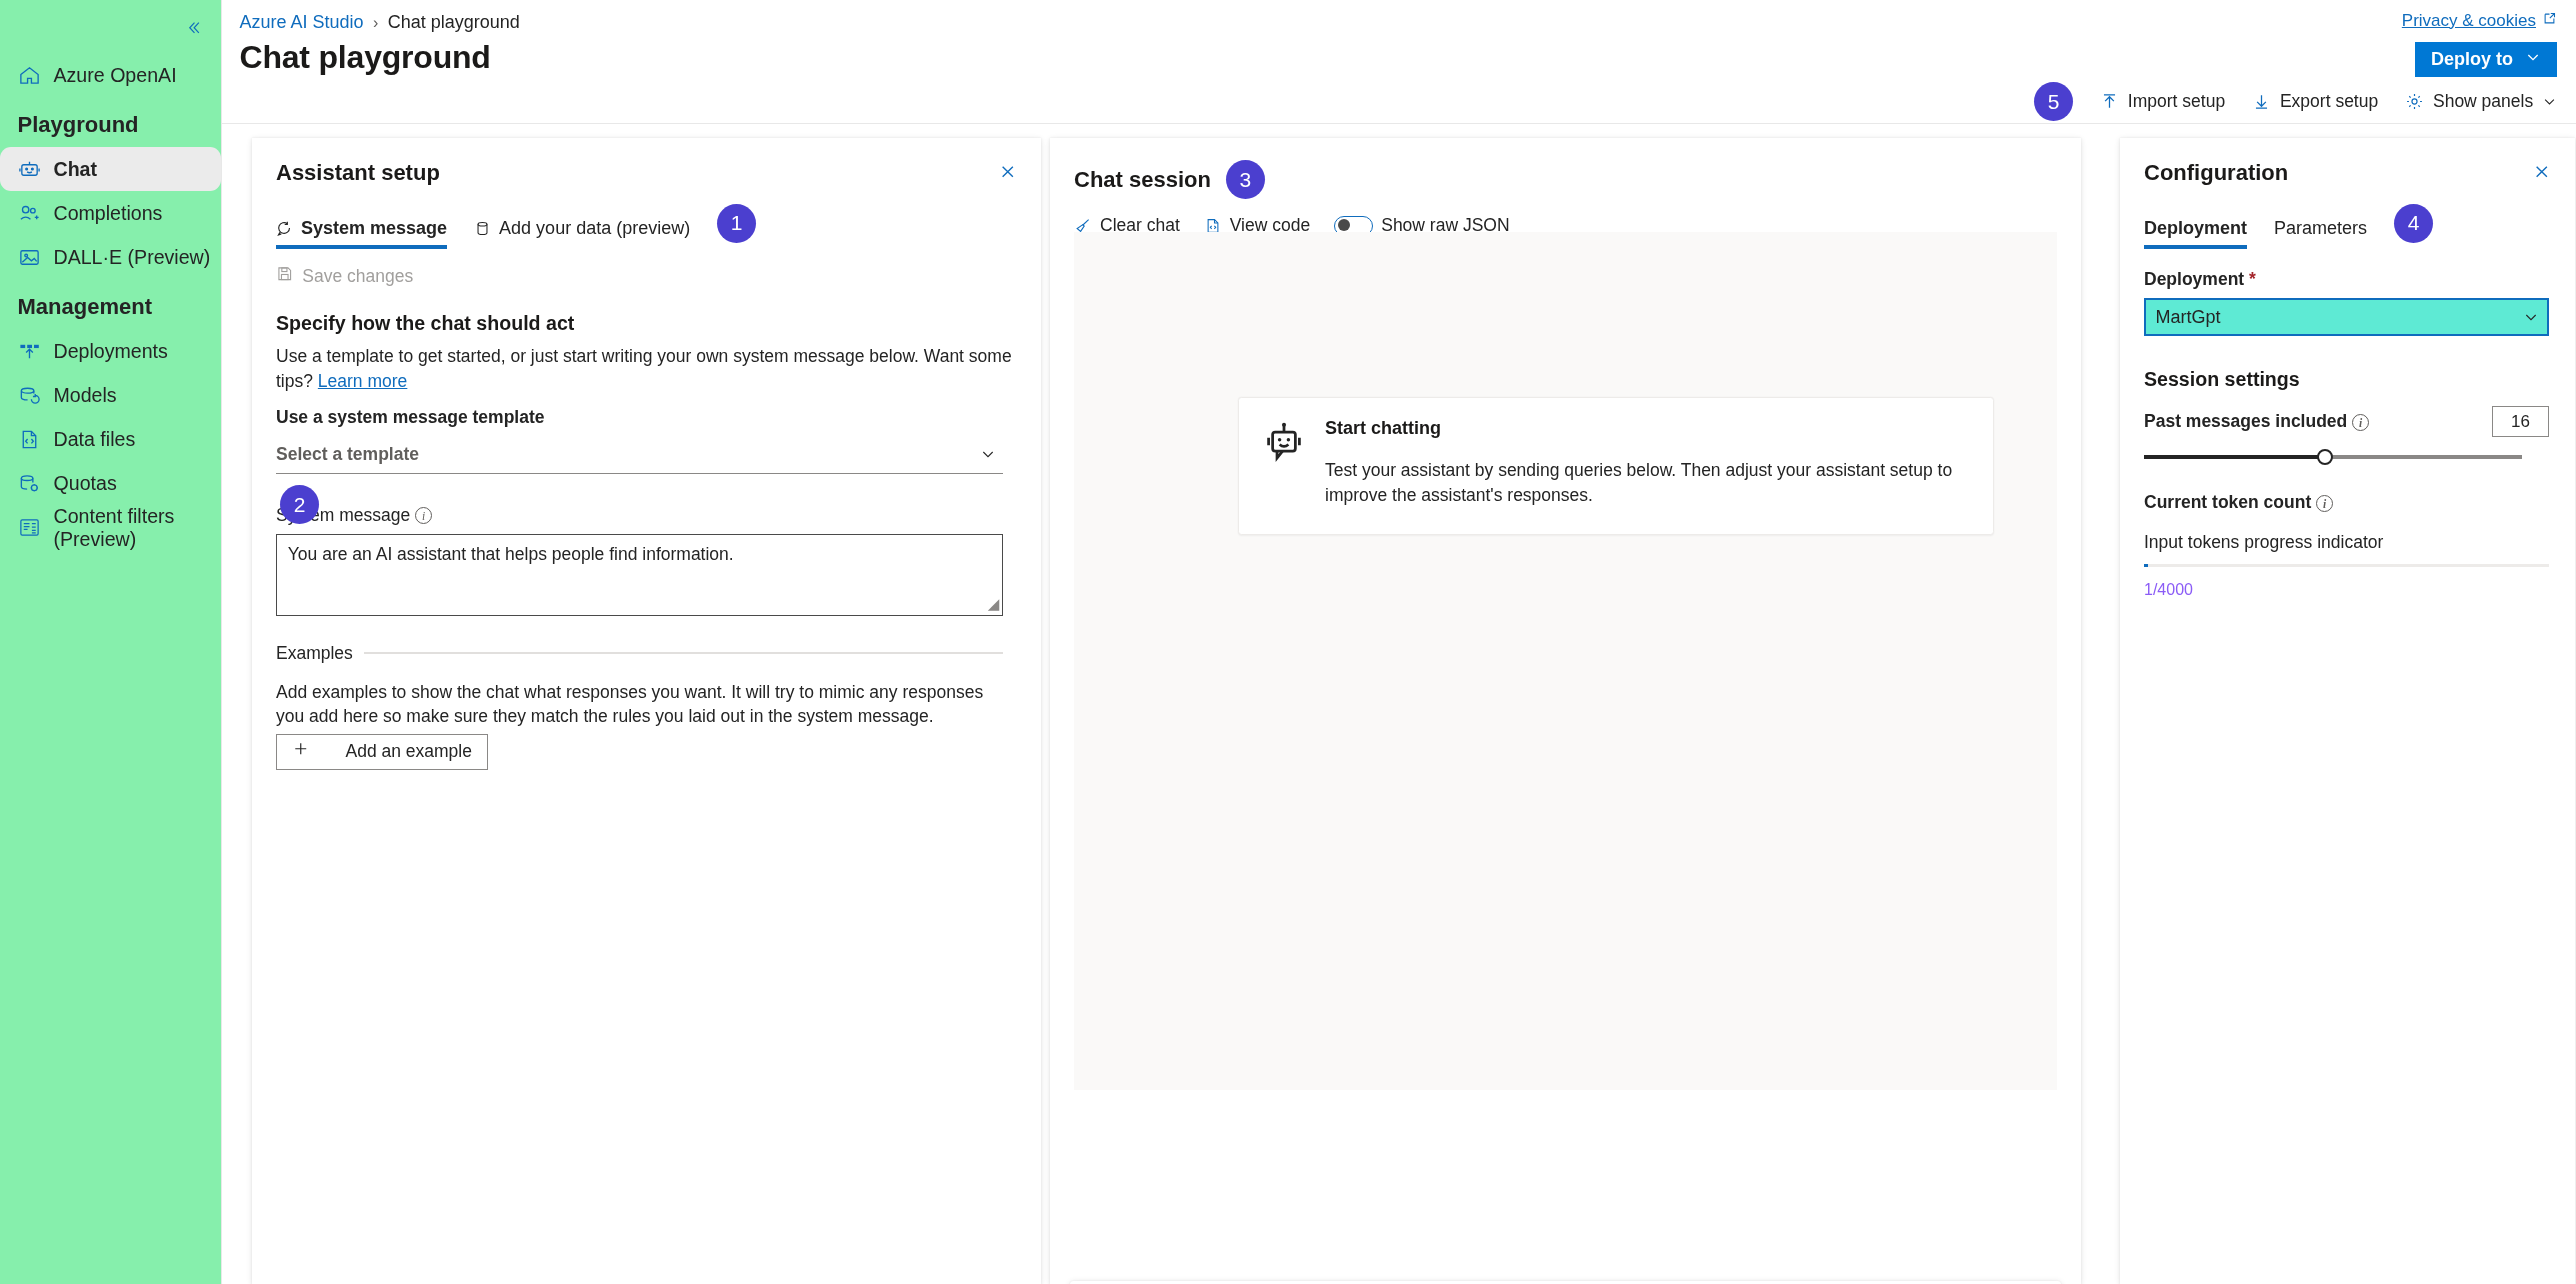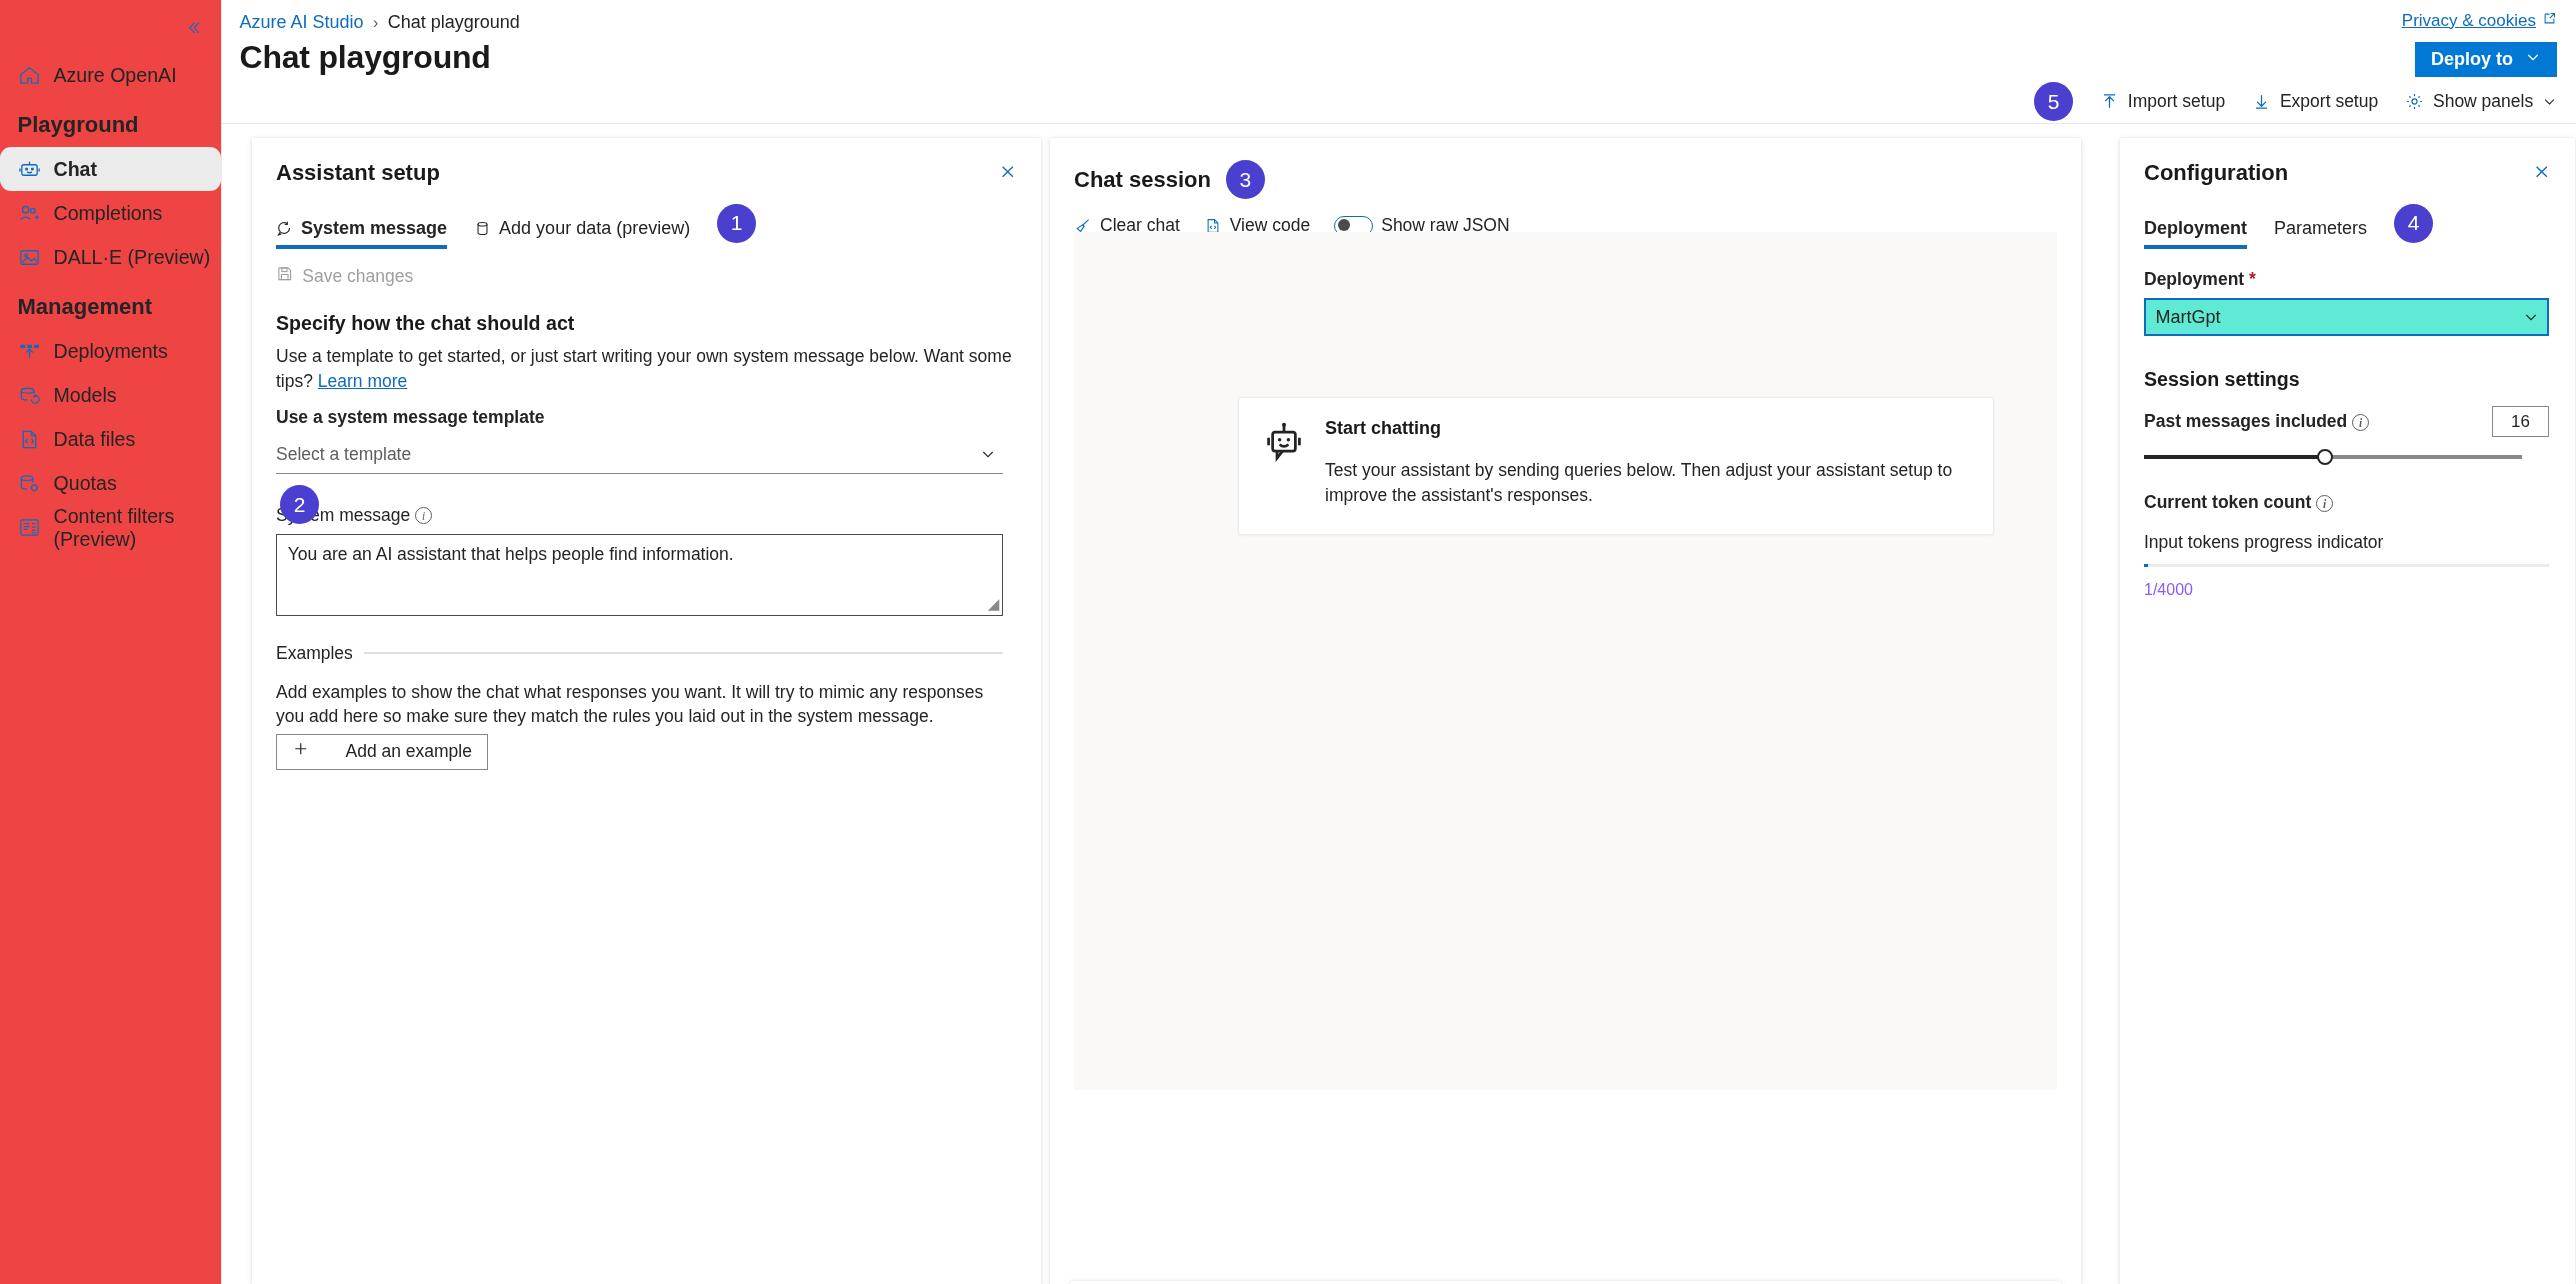--- a/index.html
+++ b/index.html
@@ -10,21 +10,21 @@
     color: #201f1e;
     overflow: hidden;
   }
 
   #app { position: relative; width: 2576px; height: 1285px; }
 
   
   #sidebar {
     position: absolute; left: 0; top: 0;
     width: 222px; height: 1285px;
-    background: #ef4444;
+    background: #86efac;
     border-right: 1.3px solid #e8e8e8;
   }
   .collapse-btn {
     position: absolute; right: 13.5px; top: 15px;
     width: 27px; height: 27px;
     display: flex; align-items: center; justify-content: center;
     cursor: pointer; color: #0f6cbd;
   }
   .collapse-btn svg { width: 17.5px; height: 17.5px; }
 
@@ -532,21 +532,21 @@
       <div class="pad" style="padding-top:24px;">
         <div class="sec-head">Specify how the chat should act</div>
 
         <div class="body-txt" style="margin-top:9.4px;">
           <span>Use a template to get started, or just start writing your own system message below. Want some tips?</span>
           <span class="lnk">Learn more</span>
         </div>
 
         <div class="lbl" style="margin-top:13.5px; font-weight:600;">Use a system message template</div>
 
-        <div class="select-line" style="margin-top:8px;">
+        <div class="select-line" style="margin-top:8px;font-weight:bold;">
           <span class="val">Select a template</span>
           <span class="chev">
             <svg viewBox="0 0 24 24" fill="none" stroke="currentColor" stroke-width="1.6">
                 <path d="M5 9 L12 16 L19 9"></path>
               </svg>
           </span>
         </div>
 
         <div class="lbl" style="margin-top:31px;">
           <span>System message</span>

